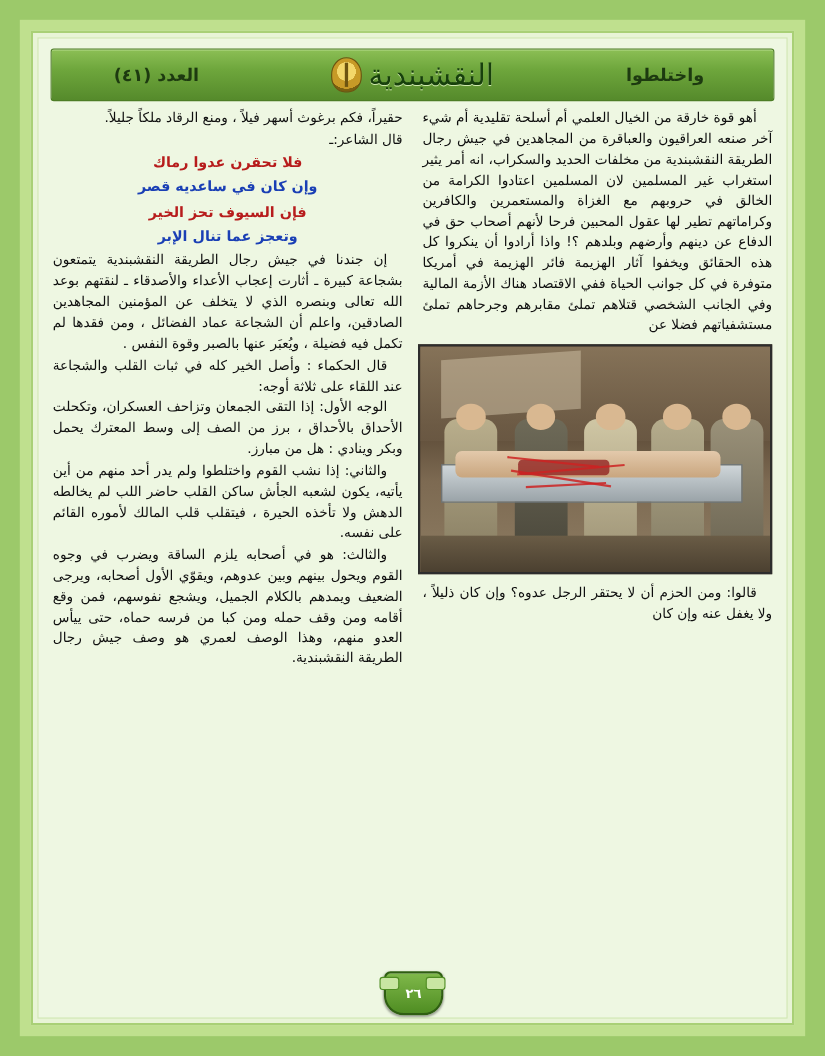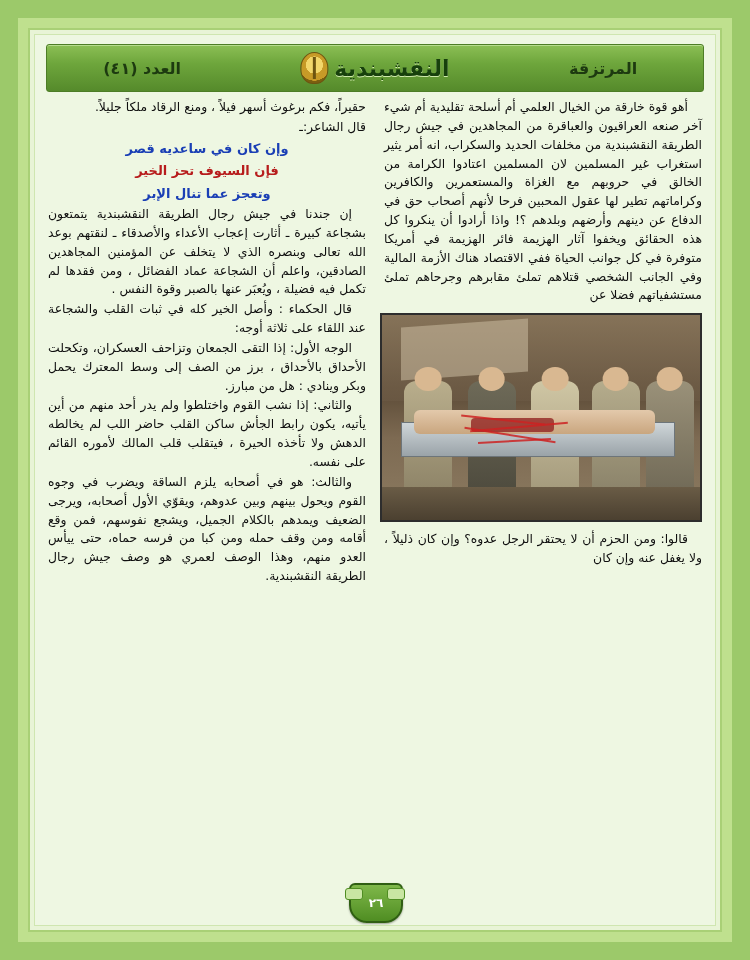--- a/index.html
+++ b/index.html
@@ -59,22 +59,22 @@
   }
   .header .side.left{min-width:120px;text-align:left;}
   .header .side.right{min-width:120px;text-align:right;}
   .masthead{
     position:absolute;
     left:50%;top:50%;
     transform:translate(-50%,-50%);
     display:flex;align-items:center;gap:6px;
   }
   .masthead .title-word{
-    font-size:22px;
-    font-weight:bold;
+    font-size:27px;
+    font-weight:normal;
     color:#17400c;
     letter-spacing:1px;
     text-shadow:0 1px 0 #cfe9ac;
     font-family:"DejaVu Sans", sans-serif;
   }
   .masthead .emblem{
     width:26px;height:30px;
     background:radial-gradient(circle at 50% 40%, #f3d76a 0 38%, #c79a27 39% 70%, #7b5f10 71% 100%);
     border-radius:50% 50% 45% 45%;
     border:1px solid #6d5410;
@@ -215,21 +215,21 @@
 <body>
 
 <div class="page">
   <div class="frame-outer"></div>
   <div class="frame-mid"></div>
   <div class="frame-inner"></div>
 
   <div class="content">
 
     <div class="header">
-      <div class="side left">المرتزقة</div>
+      <div class="side left">واختلطوا</div>
       <div class="masthead">
         <span class="title-word">النقشبندية</span>
         <span class="emblem"></span>
       </div>
       <div class="side right">العدد (٤١)</div>
     </div>
 
     <div class="body-cols">
 
       <div class="col">
@@ -258,28 +258,29 @@
 
         <p class="p-indent">قالوا: ومن الحزم أن لا يحتقر الرجل عدوه؟ وإن كان ذليلاً ، ولا يغفل عنه وإن كان</p>
       </div>
 
       <div class="divider-v"></div>
 
       <div class="col">
         <p>حقيراً، فكم برغوث أسهر فيلاً ، ومنع الرقاد ملكاً جليلاً.</p>
         <p class="right">قال الشاعر:ـ</p>
 
+        <p class="verse" style="color:#b71c1c">فلا تحقرن عدوا رماك</p>
         <p class="verse blue">وإن كان في ساعديه قصر</p>
         <p class="verse" style="color:#b71c1c">فإن السيوف تحز الخير</p>
         <p class="verse blue">وتعجز عما تنال الإبر</p>
 
         <p class="p-indent">إن جندنا في جيش رجال الطريقة النقشبندية يتمتعون بشجاعة كبيرة ـ أثارت إعجاب الأعداء والأصدقاء ـ لنقتهم بوعد الله تعالى وبنصره الذي لا يتخلف عن المؤمنين المجاهدين الصادقين، واعلم أن الشجاعة عماد الفضائل ، ومن فقدها لم تكمل فيه فضيلة ، ويُعبَر عنها بالصبر وقوة النفس .</p>
         <p class="p-indent">قال الحكماء : وأصل الخير كله في ثبات القلب والشجاعة عند اللقاء على ثلاثة أوجه:</p>
         <p class="p-indent">الوجه الأول: إذا التقى الجمعان وتزاحف العسكران، وتكحلت الأحداق بالأحداق ، برز من الصف إلى وسط المعترك يحمل وبكر وينادي : هل من مبارز.</p>
-        <p class="p-indent">والثاني: إذا نشب القوم واختلطوا ولم يدر أحد منهم من أين يأتيه، يكون رابط الجأش ساكن القلب حاضر اللب لم يخالطه الدهش ولا تأخذه الحيرة ، فيتقلب قلب المالك لأموره القائم على نفسه.</p>
+        <p class="p-indent">والثاني: إذا نشب القوم واختلطوا ولم يدر أحد منهم من أين يأتيه، يكون لشعبه الجأش ساكن القلب حاضر اللب لم يخالطه الدهش ولا تأخذه الحيرة ، فيتقلب قلب المالك لأموره القائم على نفسه.</p>
         <p class="p-indent">والثالث: هو في أصحابه يلزم الساقة ويضرب في وجوه القوم ويحول بينهم وبين عدوهم، ويقوّي الأول أصحابه، ويرجى الضعيف ويمدهم بالكلام الجميل، ويشجع نفوسهم، فمن وقع أقامه ومن وقف حمله ومن كبا من فرسه حماه، حتى ييأس العدو منهم، وهذا الوصف لعمري هو وصف جيش رجال الطريقة النقشبندية.</p>
       </div>
     </div>
 
     <div class="footer-badge">
       <span class="badge-wing l"></span>
       <span class="badge-wing r"></span>
       <span class="badge-shape">٢٦</span>
     </div>
 

